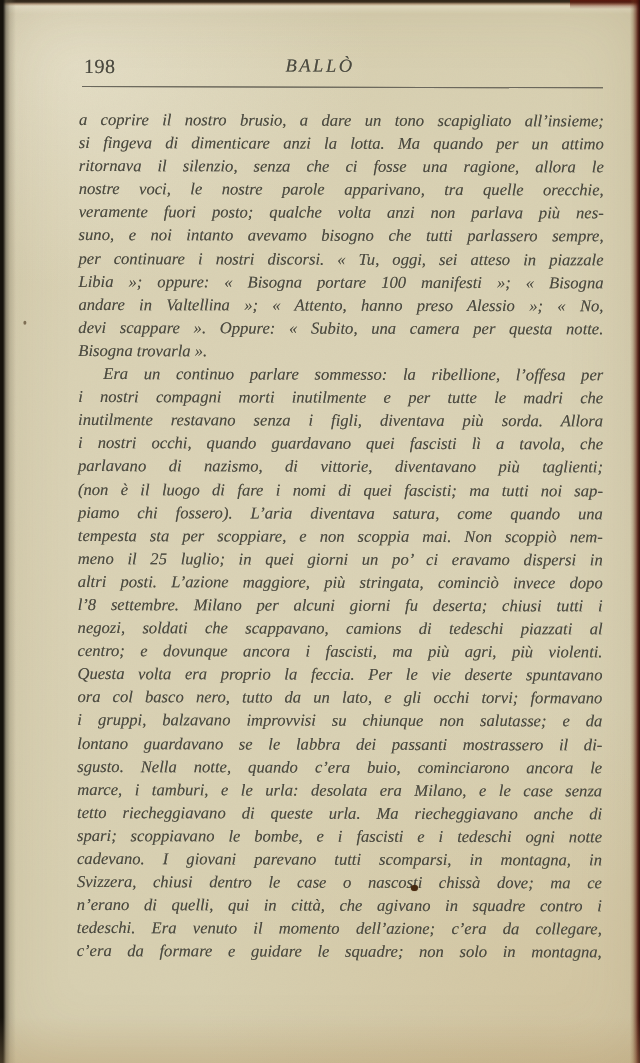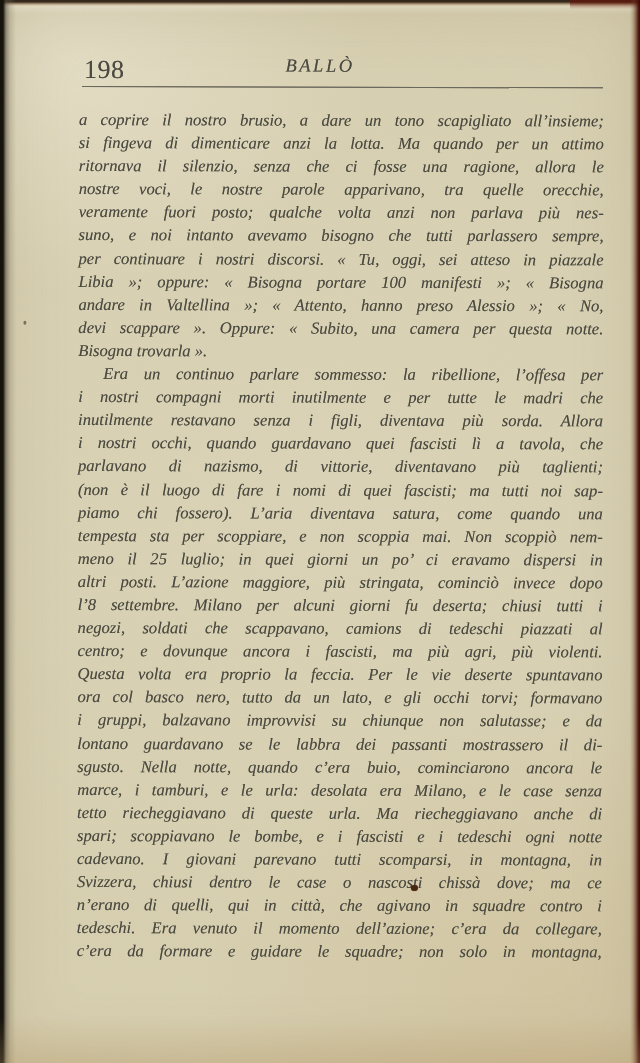--- a/index.html
+++ b/index.html
@@ -24,21 +24,21 @@
   }
   .page-inner {
     position: absolute; inset: 0;
     transform: rotate(0.15deg);
     transform-origin: 80px 90px;
     color: #4b4a40;
   }
   .page-number {
     position: absolute;
     left: 84px; top: 55px;
-    font-size: 26px;
+    font-size: 20px;
     font-style: normal;
     letter-spacing: 0.5px;
     text-shadow: 0 0 0.6px rgba(62,60,50,0.55);
   }
   .running-title {
     position: absolute;
     left: 0; right: 0; top: 55px;
     text-align: center;
     font-style: italic;
     font-size: 18.5px;

